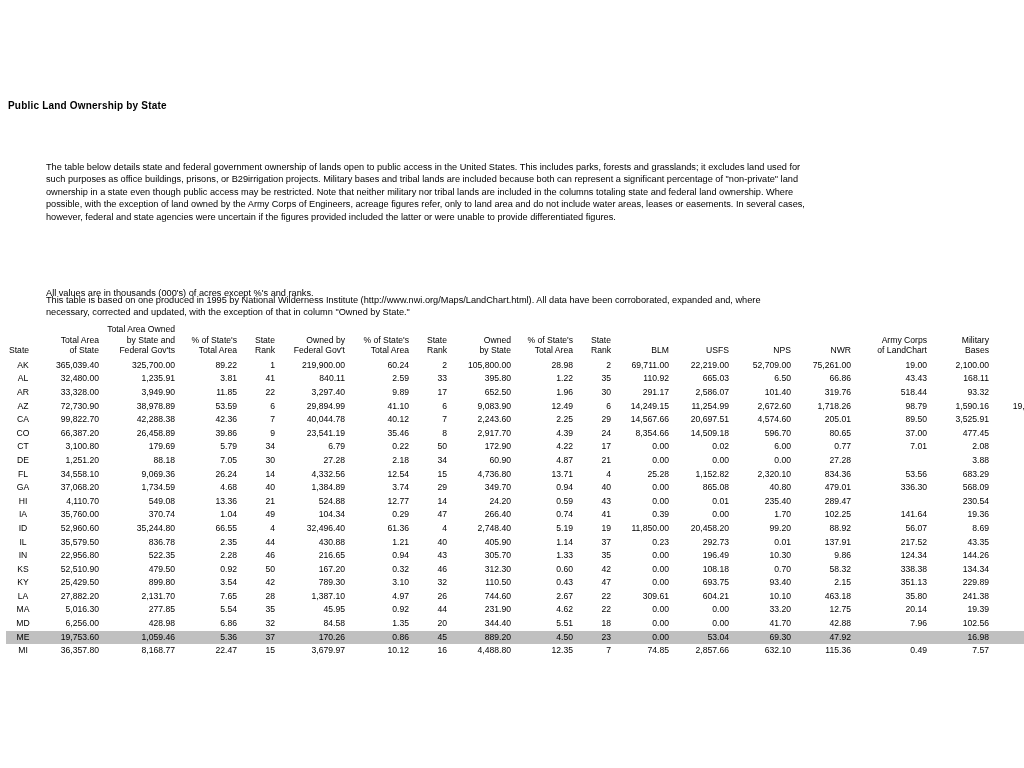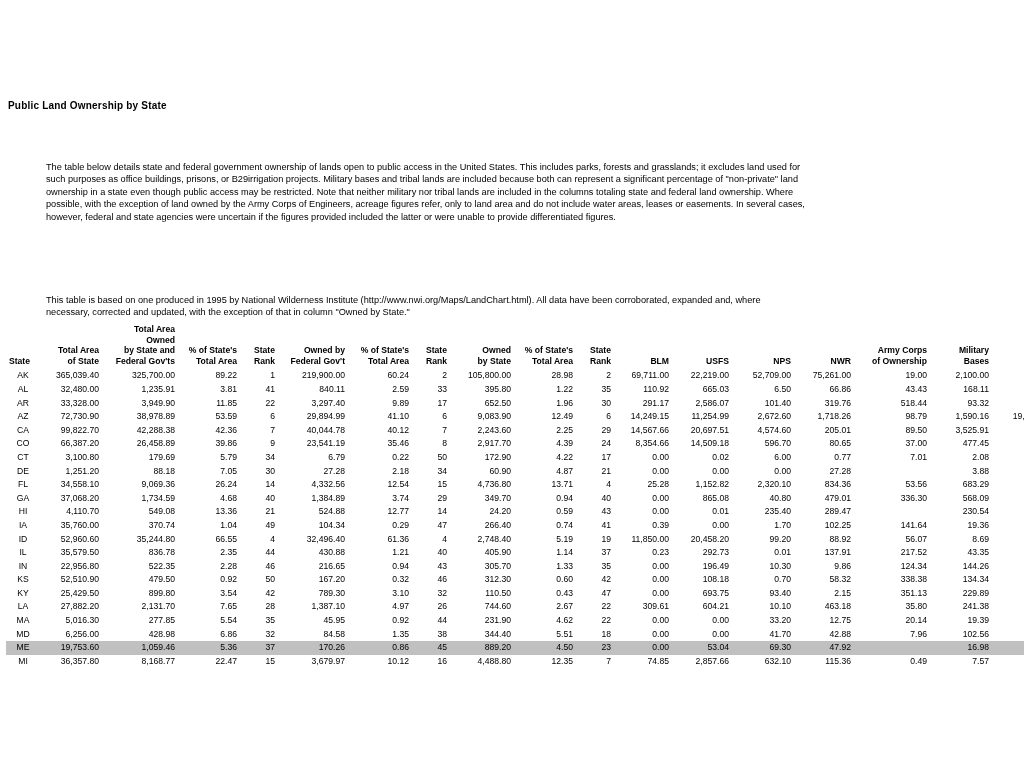--- a/index.html
+++ b/index.html
@@ -44,21 +44,21 @@
   table.landtable {
     position: absolute;
     left: 6px;
     top: 324px;
     border-collapse: collapse;
     font-size: 8.6px;
     width: 1012px;
     table-layout: fixed;
   }
   table.landtable th {
-    font-weight: bold;
+    font-weight: normal;
     font-size: 8.6px;
     vertical-align: bottom;
     padding: 0 3px 3px 3px;
     line-height: 10.6px;
     text-align: right;
     white-space: normal;
   }
   table.landtable th.left {
     text-align: left;
   }
@@ -96,20 +96,21 @@
 </style>
 </head>
 <body>
 
 <div class="page">
 
   <div id="doc-title">Public Land Ownership by State</div>
 
   <div class="para" id="para-1">The table below details state and federal government ownership of lands open to public access in the United States. This includes parks, forests and grasslands; it excludes land used for such purposes as office buildings, prisons, or B29irrigation projects. Military bases and tribal lands are included because both can represent a significant percentage of "non-private" land ownership in a state even though public access may be restricted. Note that neither military nor tribal lands are included in the columns totaling state and federal land ownership.  Where possible, with the exception of land owned by the Army Corps of Engineers, acreage figures refer, only to land area and do not include water areas, leases or easements. In several cases, however, federal and state agencies were uncertain if the figures provided included the latter or were unable to provide differentiated figures.</div>
   <div class="para" id="para-2">This table is based on one produced in 1995 by National Wilderness Institute (http://www.nwi.org/Maps/LandChart.html). All data have been corroborated, expanded and, where necessary, corrected and updated, with the exception of that in column "Owned by State."</div>
+  <div class="para" id="para-3">All values are in thousands (000's) of acres except %'s and ranks.</div>
 
   <table class="landtable">
     <colgroup>
       <col class="c-state">
         <col class="c-total">
         <col class="c-owned">
         <col class="c-pct1">
         <col class="c-rank1">
       <col class="c-fed">
         <col class="c-pct2">
@@ -135,21 +136,21 @@
         <th><span>Owned by</span><br><span>Federal Gov't</span></th>
         <th><span>% of State's</span><br><span>Total Area</span></th>
         <th><span>State</span><br><span>Rank</span></th>
         <th><span>Owned</span><br><span>by State</span></th>
         <th><span>% of State's</span><br><span>Total Area</span></th>
         <th><span>State</span><br><span>Rank</span></th>
         <th><span>BLM</span></th>
         <th><span>USFS</span></th>
         <th><span>NPS</span></th>
         <th><span>NWR</span></th>
-        <th><span>Army Corps</span><br><span>of Ownership</span></th>
+        <th><span>Army Corps</span><br><span>of LandChart</span></th>
         <th><span>Military</span><br><span>Bases</span></th>
         <th><br></th>
       </tr>
     </thead>
     <tbody id="table-body">
         <tr>
           <td class="left">AK</td>
           <td>365,039.40</td>
           <td>325,700.00</td>
           <td>89.22</td>
@@ -529,21 +530,21 @@
           <td>0.20</td>
         </tr>
         <tr>
           <td class="left">MD</td>
           <td>6,256.00</td>
           <td>428.98</td>
           <td>6.86</td>
           <td>32</td>
           <td>84.58</td>
           <td>1.35</td>
-          <td>38</td>
+          <td>20</td>
           <td>344.40</td>
           <td>5.51</td>
           <td>18</td>
           <td>0.00</td>
           <td>0.00</td>
           <td>41.70</td>
           <td>42.88</td>
           <td>7.96</td>
           <td>102.56</td>
           <td>0.00</td>

